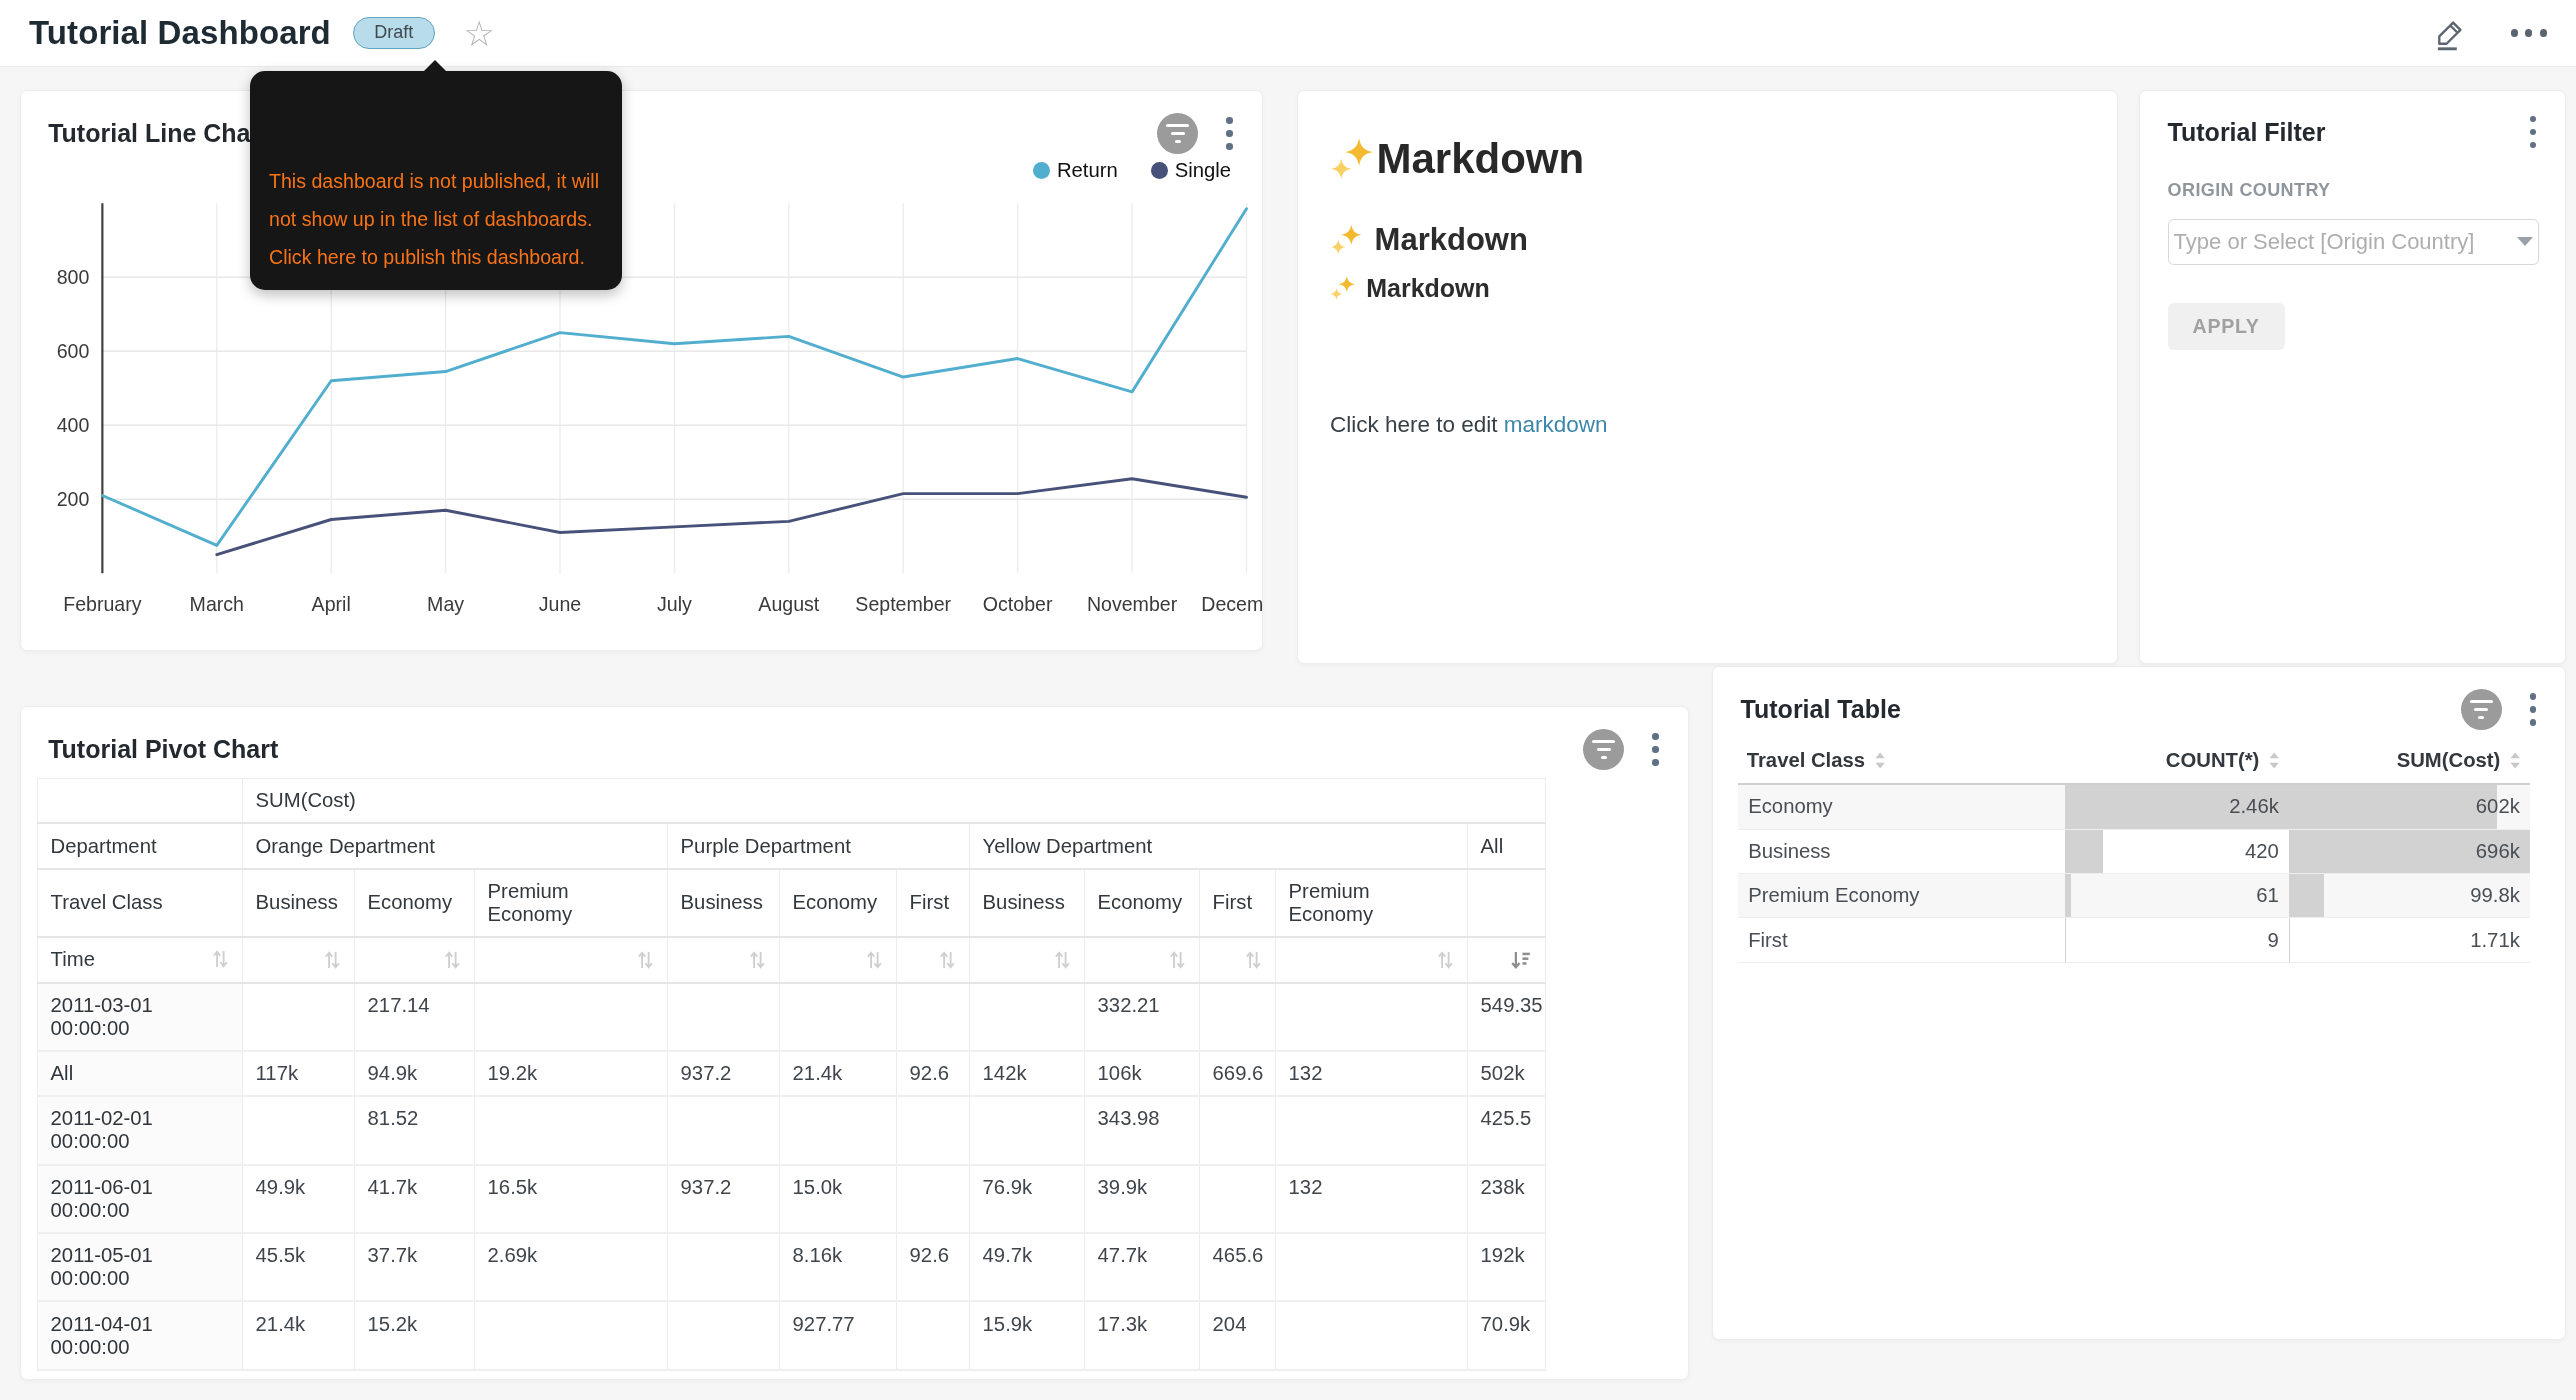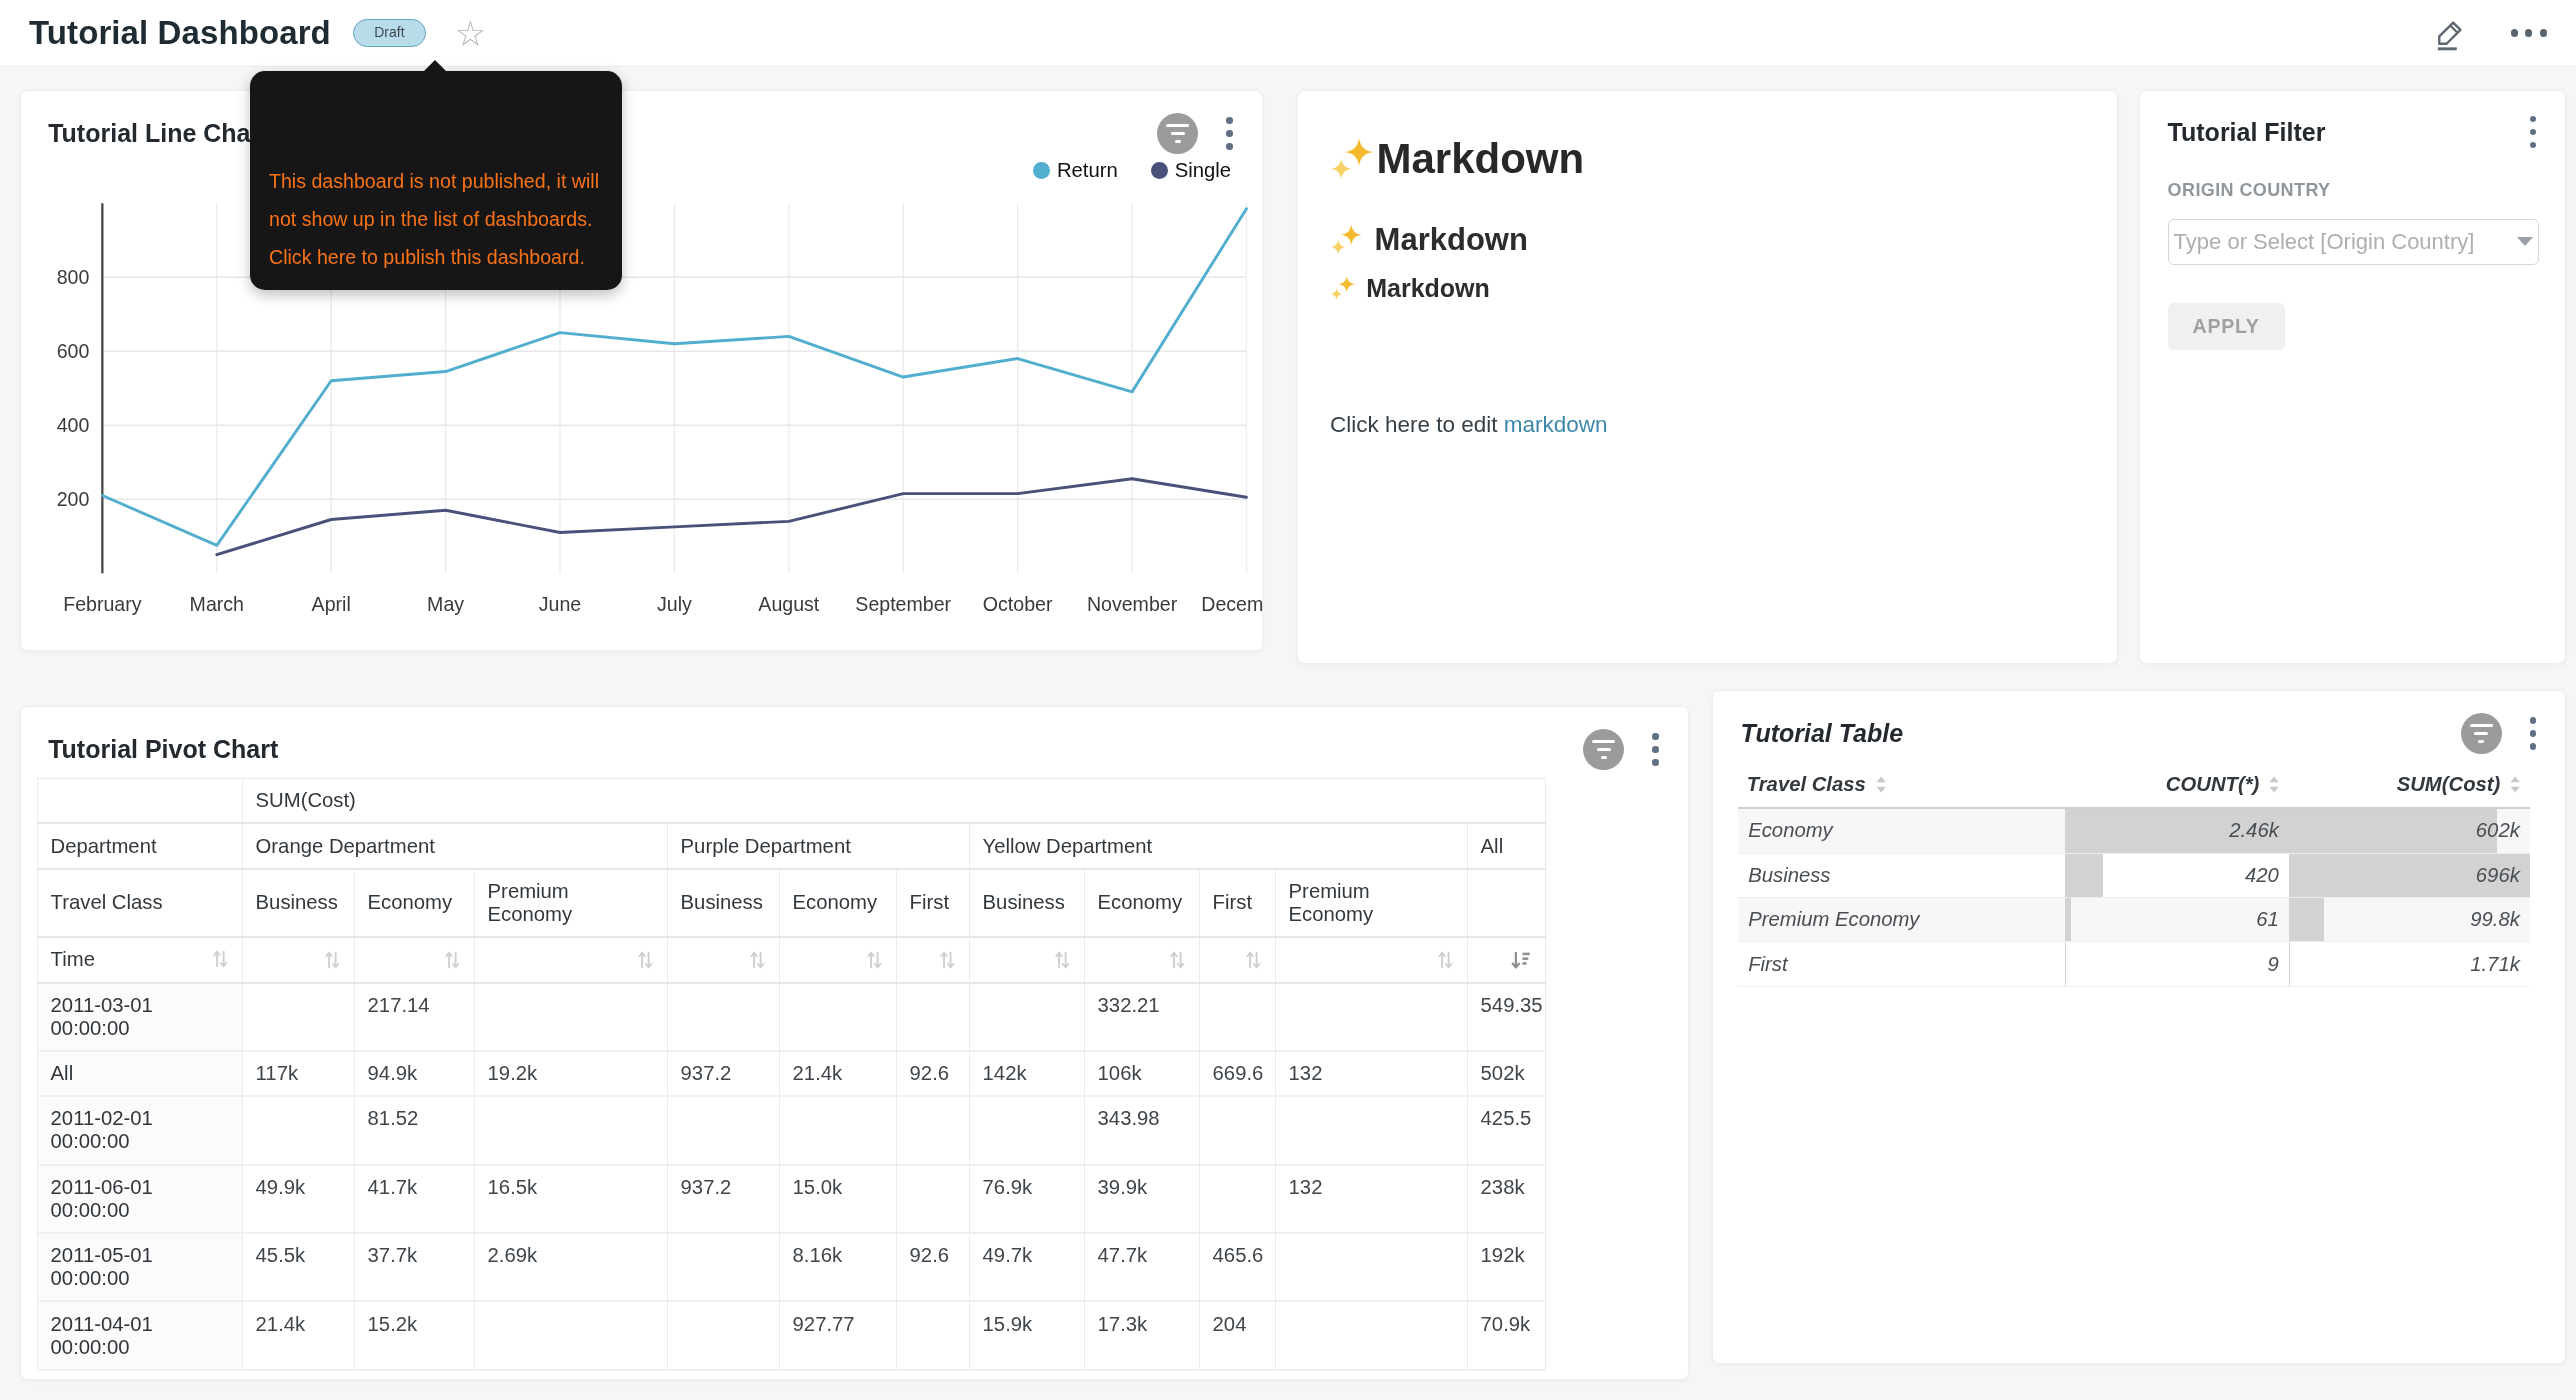--- a/index.html
+++ b/index.html
@@ -14,21 +14,21 @@
 
   
   .page-header{
     position:absolute; left:0; top:0; width:2576px; height:67px;
     background:#ffffff; border-bottom:1.5px solid #ebebeb;
     display:flex; align-items:center; padding:0 29px; z-index:2;
   }
   .page-title{ font-size:33px; font-weight:600; color:#1f2b33; letter-spacing:0.1px; }
   .draft-badge{
     margin-left:22px; background:#b9dcea; border:1.5px solid #64a4c1;
-    border-radius:725px; padding:5.1px 20.3px; font-size:14px; color:#3f4a50; line-height:1.1;
+    border-radius:725px; padding:5.1px 20.3px; font-size:18px; color:#3f4a50; line-height:1.1;
     cursor:pointer;
   }
   .star-icon{ margin-left:29px; font-size:35px; color:#b5b5b5; line-height:1; }
   .header-actions{ margin-left:auto; display:flex; align-items:center; gap:44px; }
   .edit-icon svg{ display:block; }
   .ellipsis-icon{ display:flex; gap:7.3px; }
   .ellipsis-icon i{ width:7.3px; height:7.3px; border-radius:50%; background:#5a646e; }
 
   
   .publish-tooltip{
@@ -46,21 +46,21 @@
   
   .card{
     position:absolute; background:#ffffff; border-radius:7.3px;
     border:0.7px solid #ededed; box-shadow:0 1.5px 4.4px rgba(0,0,0,0.04);
     overflow:hidden;
   }
   #card-line     { left:19.6px;   top:90px; width:1243px; height:561px; }
   #card-markdown { left:1297px; top:90px; width:821px; height:574px; }
   #card-filter   { left:2139px; top:90px; width:427px;  height:574px; }
   #card-pivot    { left:19.6px;   top:706px; width:1669px; height:674px; }
-  #card-table    { left:1712px; top:690px; width:854px; height:674px;font-style:italic; }
+  #card-table    { left:1712px; top:666px; width:854px; height:674px; }
 
   .card-header{ display:flex; align-items:center; padding:22px 26px 0 27.6px; }
   .card-title{ font-size:25px; font-weight:600; color:#23292e; }
   .card-actions{ margin-left:auto; display:flex; align-items:center; gap:25px; }
   .filter-circle-icon{
     width:41px; height:41px; border-radius:50%; background:#9b9b9b;
     display:flex; flex-direction:column; align-items:center; justify-content:center; gap:4.4px;
     cursor:pointer;
   }
   .filter-circle-icon i{ display:block; height:3.6px; border-radius:2.2px; background:#ffffff; }

